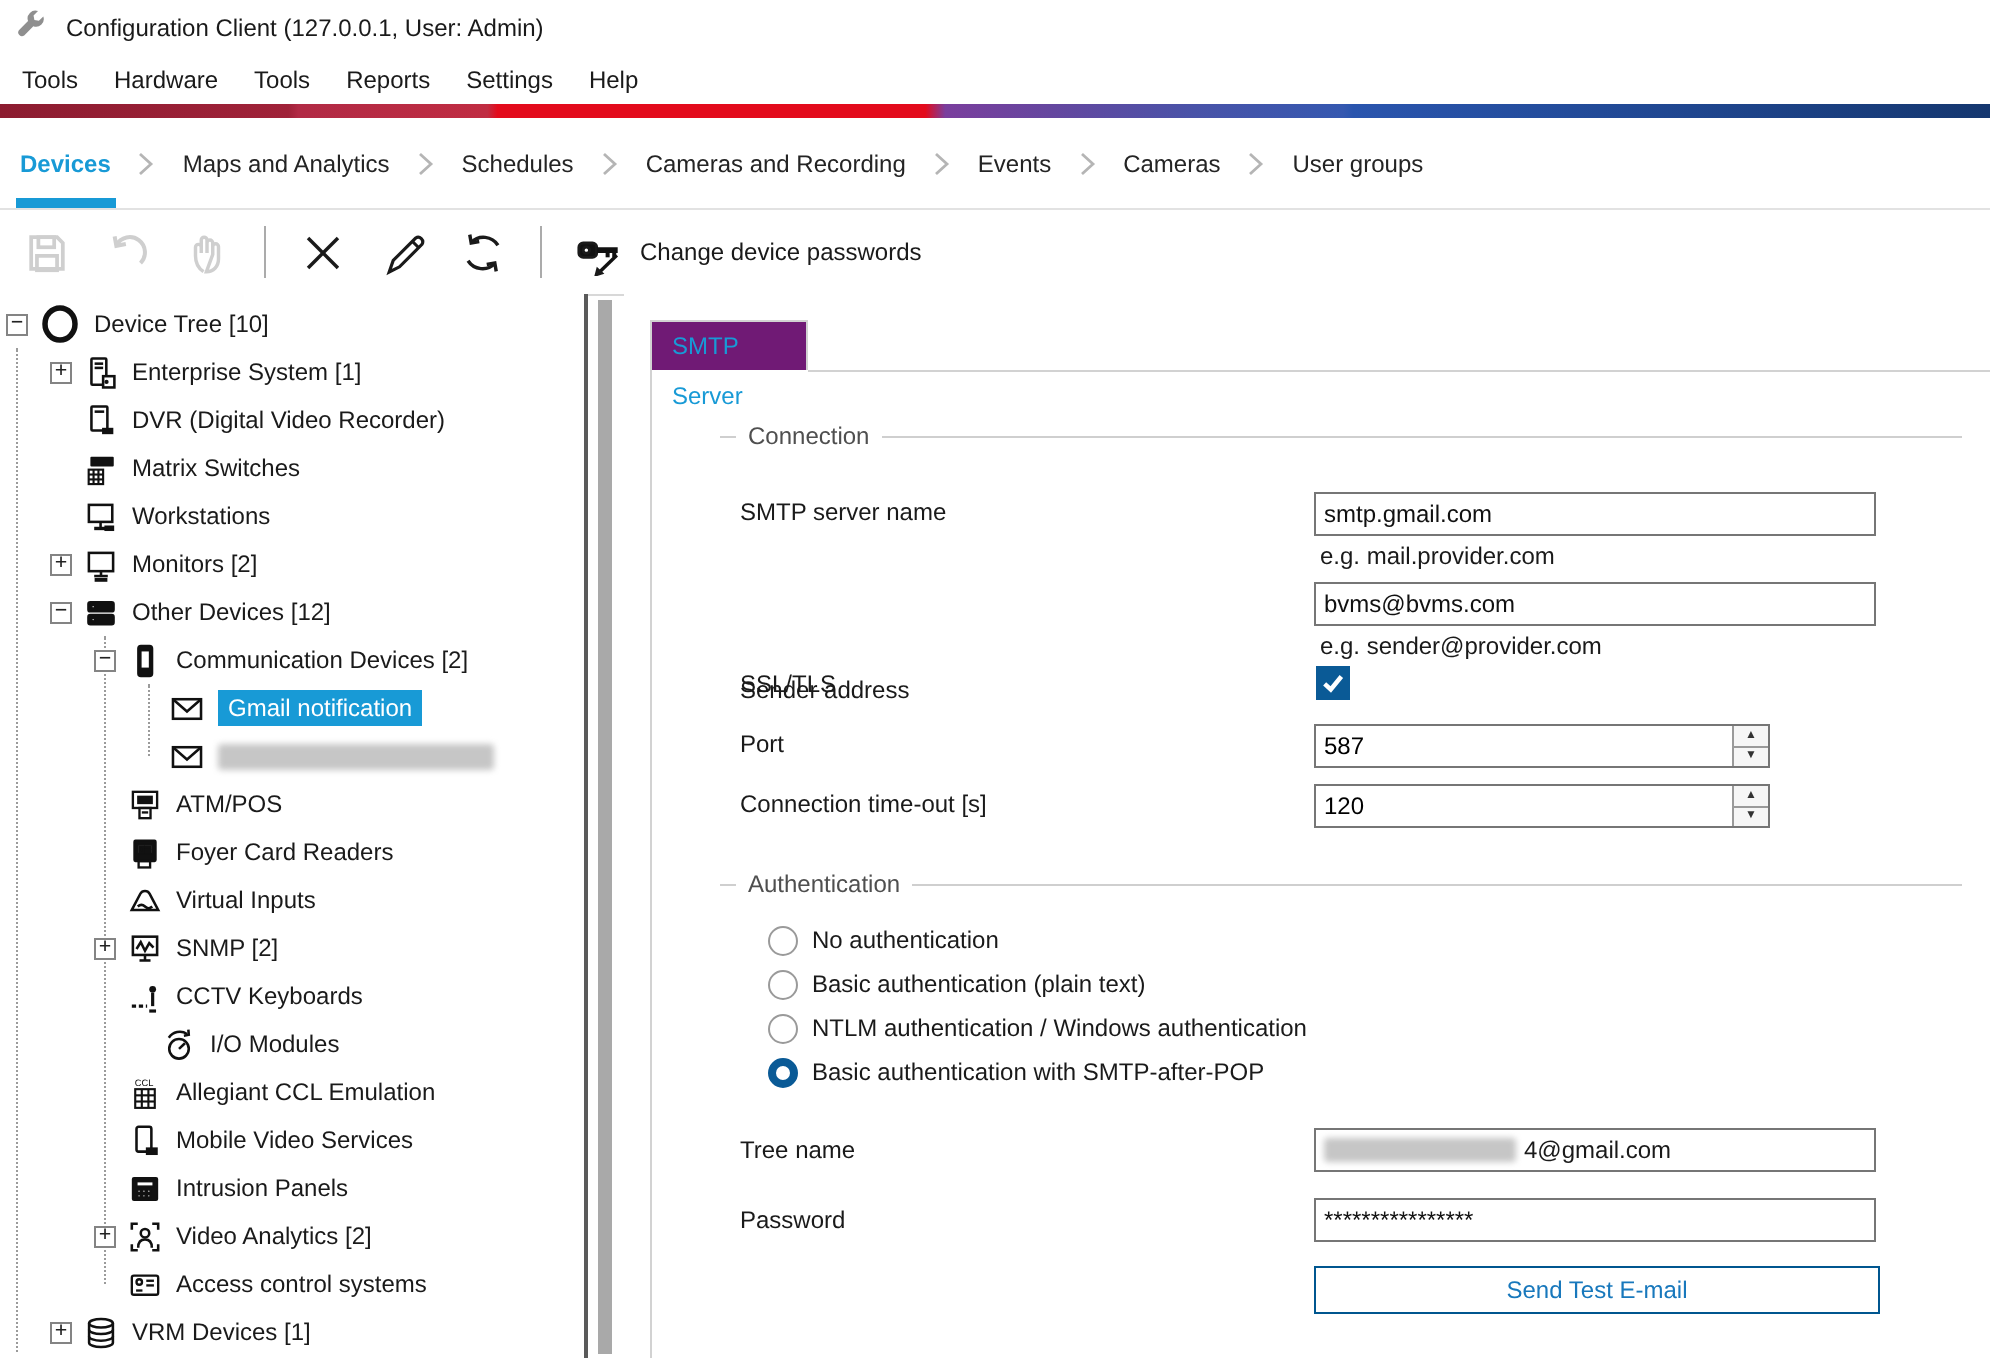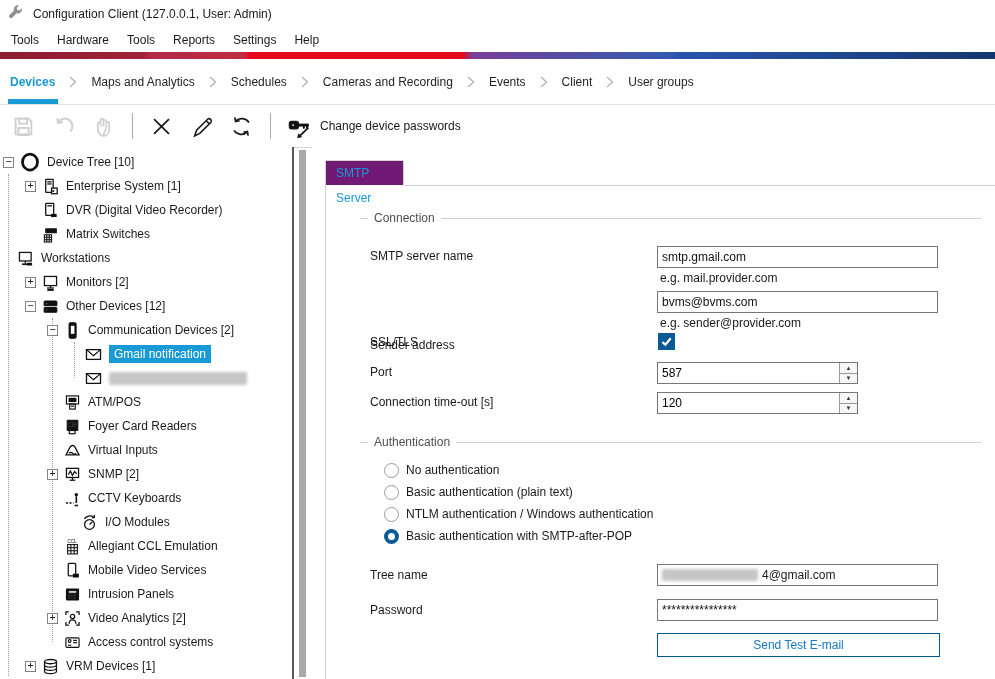--- a/index.html
+++ b/index.html
@@ -63,21 +63,21 @@
   .group-hd{position:absolute;left:48px;right:14px;display:flex;align-items:center;gap:6px;color:#4f4f4f;}
   .group-hd::before{content:"";width:8px;border-top:1px solid #cfcfcf;}
   .group-hd::after{content:"";flex:1;border-top:1px solid #cfcfcf;}
   .plabel{position:absolute;left:58px;height:22px;line-height:22px;color:#1a1a1a;}
   .hint{position:absolute;left:348px;color:#1a1a1a;}
   .fld{position:absolute;left:345px;width:281px;height:22px;border:1px solid #767676;box-sizing:border-box;
        font:12px "Liberation Sans",sans-serif;padding:1px 4px;color:#111;background:#fff;}
   .fld-div{position:absolute;left:345px;width:281px;height:22px;border:1px solid #767676;box-sizing:border-box;
        display:flex;align-items:center;padding:0 4px;background:#fff;}
   .blurpx{width:96px;height:12px;background:#c6c6c6;filter:blur(1.5px);margin-right:4px;border-radius:2px;}
-  .spin-wrap{position:absolute;left:345px;width:201px;height:22px;border:1px solid #767676;box-sizing:border-box;display:flex;background:#fff;}
+  .spin-wrap{position:absolute;left:345px;width:228px;height:22px;border:1px solid #767676;box-sizing:border-box;display:flex;background:#fff;}
   .spin-wrap input{border:none;outline:none;flex:1;min-width:0;font:12px "Liberation Sans",sans-serif;padding:1px 4px;}
   .spin-btns{width:17px;border-left:1px solid #9a9a9a;display:flex;flex-direction:column;flex:none;}
   .spin-btns div{flex:1;display:flex;align-items:center;justify-content:center;font-size:6px;color:#333;background:#f6f6f6;}
   .spin-btns div:first-child{border-bottom:1px solid #9a9a9a;}
   .chk{position:absolute;left:346px;width:17px;height:17px;background:#0a5a96;display:flex;align-items:center;justify-content:center;}
   .radio-row{position:absolute;left:72px;height:16px;display:flex;align-items:center;gap:7px;}
   .radio{width:15px;height:15px;border-radius:50%;border:1px solid #9a9a9a;box-sizing:border-box;background:#fff;flex:none;}
   .radio.sel{border:4.5px solid #0a5a96;}
   .btn-send{position:absolute;left:345px;top:486px;width:283px;height:24px;border:1px solid #00568f;background:#fff;
             color:#1878bc;font:12px "Liberation Sans",sans-serif;display:flex;align-items:center;justify-content:center;cursor:default;}
@@ -293,21 +293,21 @@
       <use href="#sym-chevron"></use>
     </svg>
     <span class="tab">Cameras and Recording</span>
     <svg class="chev">
       <use href="#sym-chevron"></use>
     </svg>
     <span class="tab">Events</span>
     <svg class="chev">
       <use href="#sym-chevron"></use>
     </svg>
-    <span class="tab">Client</span>
+    <span class="tab">Cameras</span>
     <svg class="chev">
       <use href="#sym-chevron"></use>
     </svg>
     <span class="tab">User groups</span>
   </div>
 
 <div class="toolbar" id="toolbar">
     <div class="tb-btn">
       <svg class="dis">
         <use href="#sym-save-icon"></use>
@@ -373,21 +373,21 @@
       </svg>
       <span class="tlabel">DVR (Digital Video Recorder)</span>
     </div>
     <div class="trow" style="padding-left: 25px;">
       <span class="expspacer"></span>
       <svg class="ticon">
         <use href="#sym-matrix-switch"></use>
       </svg>
       <span class="tlabel">Matrix Switches</span>
     </div>
-    <div class="trow" style="">
+    <div class="trow" style="padding-left: 25px;">
       <span class="expspacer"></span>
       <svg class="ticon">
         <use href="#sym-workstation"></use>
       </svg>
       <span class="tlabel">Workstations</span>
     </div>
     <div class="trow" style="padding-left: 25px;">
       <span class="exp">+</span>
       <svg class="ticon">
         <use href="#sym-monitor"></use>

